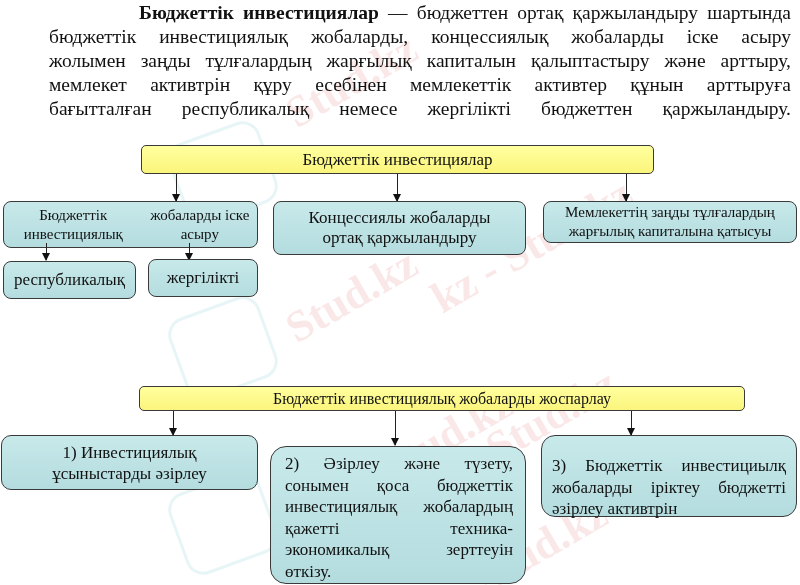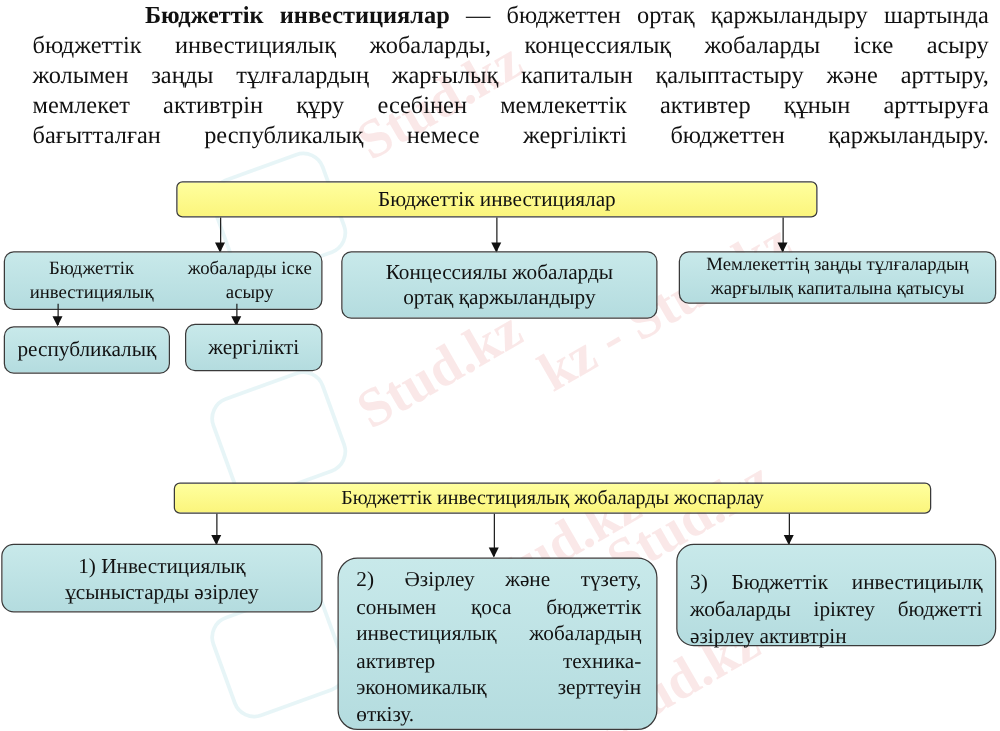--- a/index.html
+++ b/index.html
@@ -22,20 +22,21 @@
       width: 765px;
       font-size: 19.5px;
       line-height: 24px;
       text-align: justify;
       text-align-last: justify;
     }
     .para .line {
       display: block;
       text-align: justify;
       text-align-last: justify;
+      margin-left: 23px;
     }
     .para .first {
       text-indent: 90px;
     }
     .para b { font-weight: bold; }
 
     .box {
       position: absolute;
       box-sizing: border-box;
       border: 1.5px solid #3a3a3a;
@@ -170,21 +171,21 @@
 
 <div class="box teal" style="left:1px;top:435px;width:257px;height:55px;font-size:17px;line-height:21px;flex-direction:column;border-radius:10px;">
   <span>1) Инвестициялық</span>
   <span>ұсыныстарды әзірлеу</span>
 </div>
 
 <div class="justify-box big-rad" style="left:270px;top:446px;width:256px;height:138px;padding:6px 12px 0 14px;font-size:17px;line-height:21.5px;">
   <span class="line">2) Әзірлеу және түзету,</span>
   <span class="line">сонымен қоса бюджеттік</span>
   <span class="line">инвестициялық жобалардың</span>
-  <span class="line">активтер техника-</span>
+  <span class="line">қажетті техника-</span>
   <span class="line">экономикалық зерттеуін</span>
   <span class="line last">өткізу.</span>
 </div>
 
 <div class="justify-box" style="left:541px;top:435px;width:256px;height:82px;padding:19px 10px 0 10px;font-size:17px;line-height:21.5px;border-radius:14px;">
   <span class="line">3) Бюджеттік инвестициылқ</span>
   <span class="line">жобаларды іріктеу бюджетті</span>
   <span class="line last">әзірлеу активтрін</span>
 </div>
 

